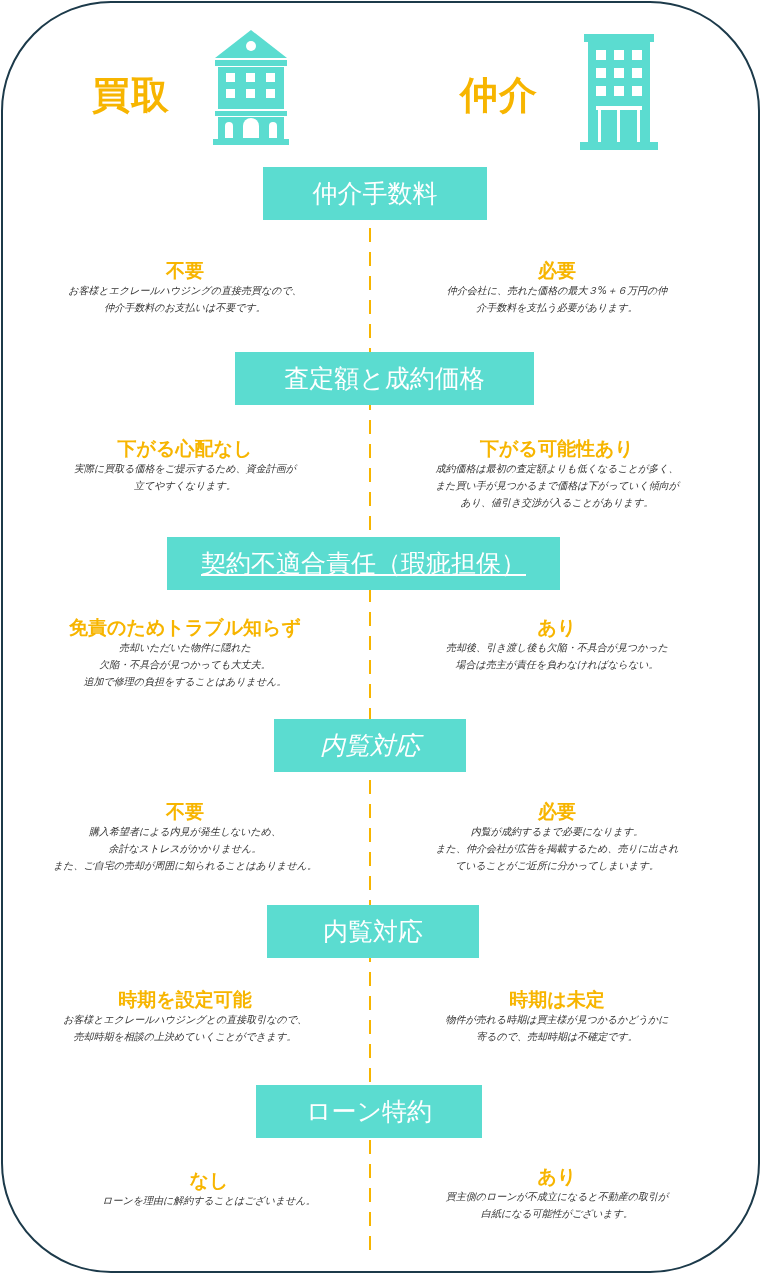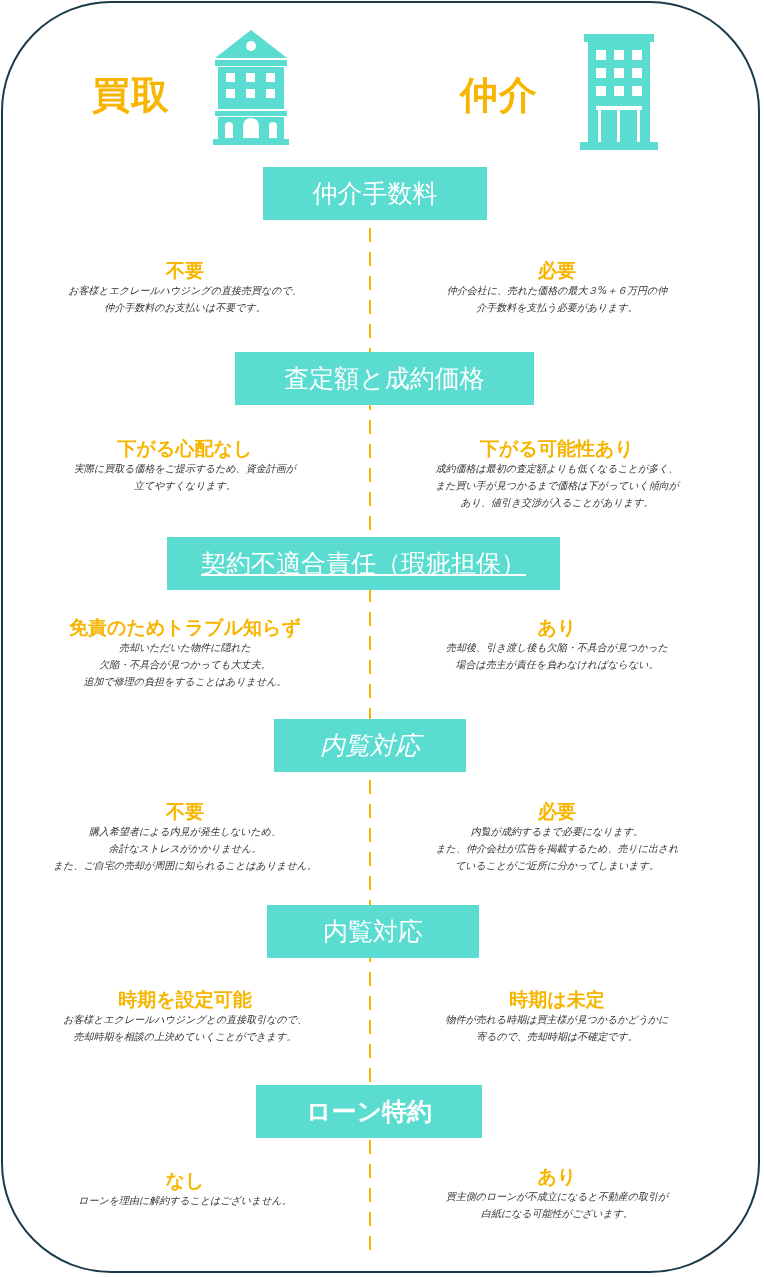--- a/index.html
+++ b/index.html
@@ -132,22 +132,22 @@
   <div class="col-title">時期を設定可能</div>
   <div class="col-text">お客様とエクレールハウジングとの直接取引なので、
 売却時期を相談の上決めていくことができます。</div>
 </div>
 <div class="col right" style="top:987px;">
   <div class="col-title">時期は未定</div>
   <div class="col-text">物件が売れる時期は買主様が見つかるかどうかに
 寄るので、売却時期は不確定です。</div>
 </div>
 
-<div class="section-box" style="left:256px; top:1085px; width:226px; height:53px;font-weight:bold;">ローン特約</div>
-<div class="col left" style="top:1168px;">
+<div class="section-box" style="left:256px; top:1085px; width:226px; height:53px;">ローン特約</div>
+<div class="col left" style="top:1168px;margin-left:24px;">
   <div class="col-title">なし</div>
   <div class="col-text">ローンを理由に解約することはございません。</div>
 </div>
 <div class="col right" style="top:1164px;">
   <div class="col-title">あり</div>
   <div class="col-text">買主側のローンが不成立になると不動産の取引が
 白紙になる可能性がございます。</div>
 </div>
 
 </body></html>

